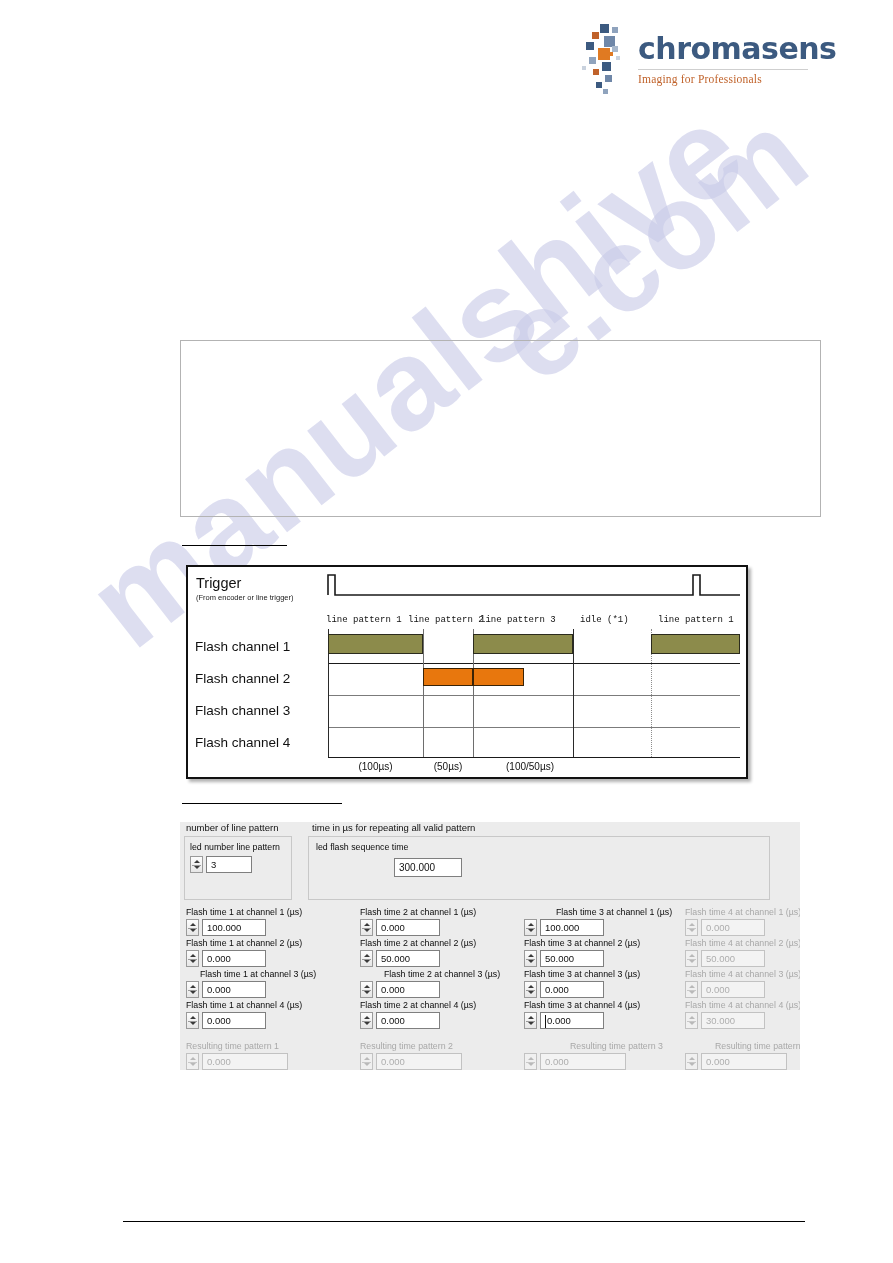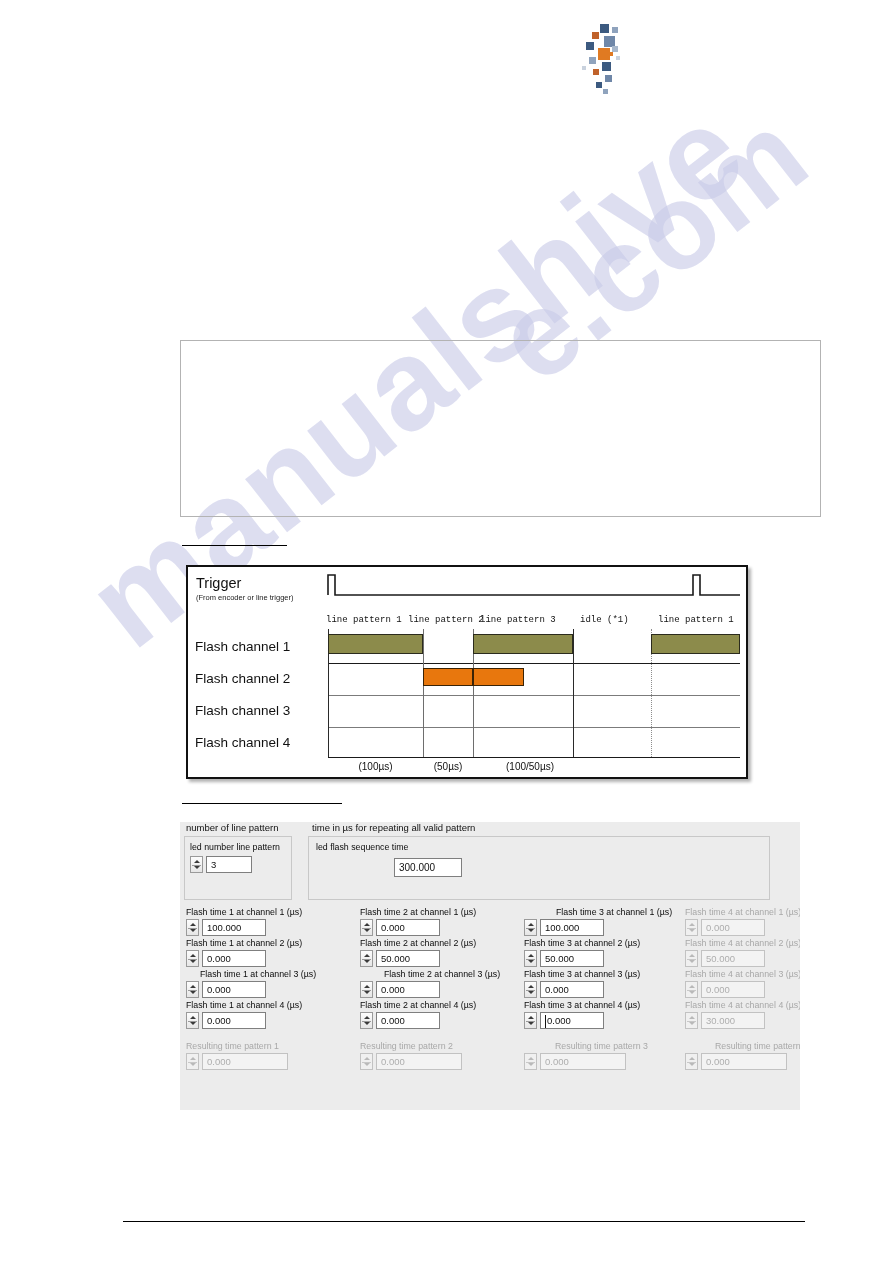--- a/index.html
+++ b/index.html
@@ -184,21 +184,21 @@
   .vline-dotted { border-left: 1.4px dotted #8d8d8d; }
 
   .trigger-wave { position: absolute; left: 0; top: 0; }
 
   
   .panel {
     position: absolute;
     left: 180px;
     top: 822px;
     width: 620px;
-    height: 288px;
+    height: 248px;
     background: #ececec;
     z-index: 8;
     overflow: hidden;
   }
 
   .group-box {
     position: absolute;
     border: 1px solid #c8c8c8;
     background: transparent;
   }
@@ -323,20 +323,24 @@
     <rect x="11" y="35" width="7" height="7" fill="#8fa3bd"></rect>
     <rect x="24" y="40" width="9" height="9" fill="#3c5a80"></rect>
     <rect x="15" y="47" width="6" height="6" fill="#c0622a"></rect>
     <rect x="27" y="53" width="7" height="7" fill="#6f87a8"></rect>
     <rect x="18" y="60" width="6" height="6" fill="#3c5a80"></rect>
     <rect x="25" y="67" width="5" height="5" fill="#8fa3bd"></rect>
     <rect x="4" y="44" width="4" height="4" fill="#c9d2de"></rect>
     <rect x="38" y="34" width="4" height="4" fill="#c9d2de"></rect>
     <rect x="31" y="30" width="4" height="4" fill="#e07a22"></rect>
   </svg>
+  <div class="logo-words">
+    <div class="logo-name">chromasens</div>
+    <div class="logo-tag">Imaging for Professionals</div>
+  </div>
 </div>
 
 <div class="note-box"></div>
 
 <div class="rule rule-fig1"></div>
 <div class="rule rule-fig2"></div>
 <div class="rule rule-footer"></div>
 
 <div class="diagram">
   <div class="diag-inner">
@@ -506,21 +510,21 @@
   <div class="numbox" style="left:360px; top:159px; width:64px;">0.000</div>
 
   <div class="field-label" style="left:344px; top:178px;">Flash time 3 at channel 4 (µs)</div>
   <div class="spin" style="left:344px; top:190px;">
       <span class="ar up"></span>
       <span class="mid"></span>
       <span class="ar dn"></span>
     </div>
   <div class="numbox caret" style="left:360px; top:190px; width:64px;">0.000</div>
 
-  <div class="field-label dim" style="left:329px; top:219px;padding-left:46px;">Resulting time pattern 3</div>
+  <div class="field-label dim" style="left:344px; top:219px;padding-left:46px;">Resulting time pattern 3</div>
   <div class="spin dim" style="left:344px; top:231px;">
       <span class="ar up"></span>
       <span class="mid"></span>
       <span class="ar dn"></span>
     </div>
   <div class="numbox dim" style="left:360px; top:231px; width:86px;">0.000</div>
 
   <div class="field-label dim" style="left:505px; top:85px;">Flash time 4 at channel 1 (µs)</div>
   <div class="spin dim" style="left:505px; top:97px;">
       <span class="ar up"></span>

